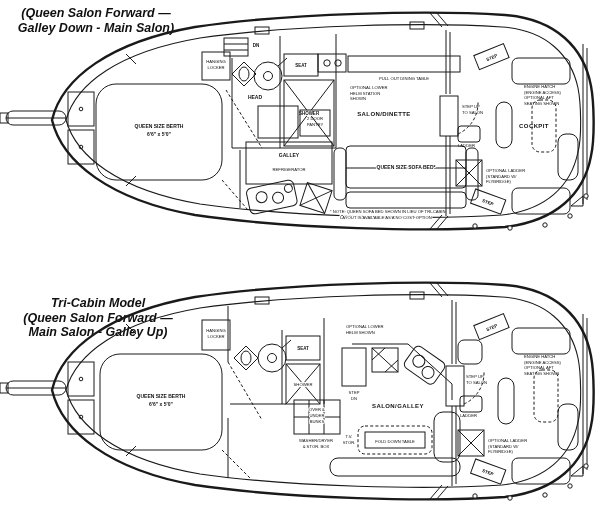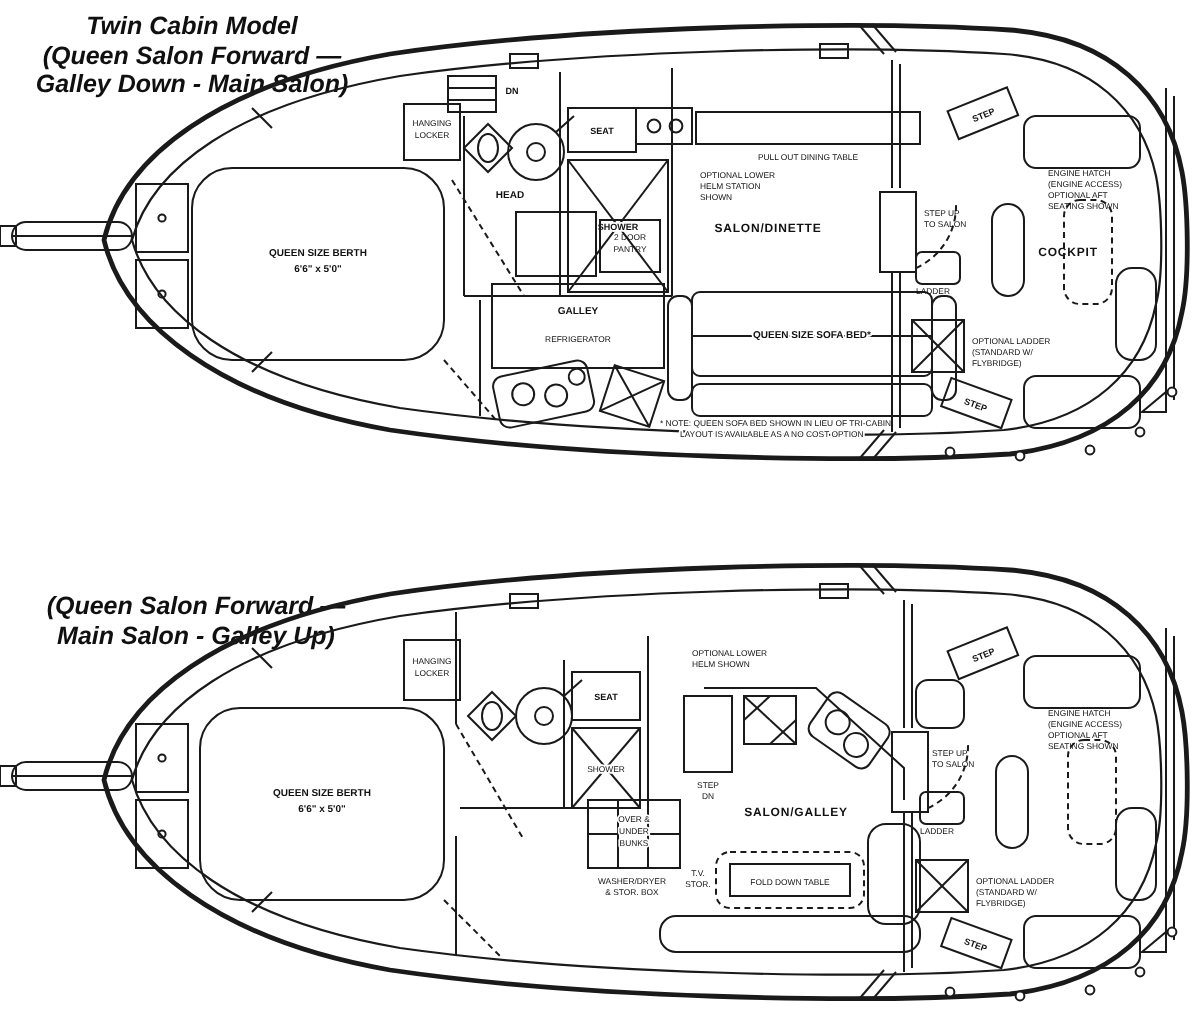--- a/index.html
+++ b/index.html
@@ -25,25 +25,25 @@
   .lab42{font-size:4.2px;}
   .left{text-anchor:start;}
   .halo{paint-order:stroke;stroke:#ffffff;stroke-width:1.8px;stroke-linejoin:round;}
 </style>
 </head>
 <body>
 
 <div id="page">
 
   <div class="title" id="title-1">
-    <div>Twin Cabin Model</div>
     <div>(Queen Salon Forward —</div>
     <div>Galley Down - Main Salon)</div>
   </div>
   <div class="title" id="title-2">
+    <div>Tri-Cabin Model</div>
     <div>(Queen Salon Forward —</div>
     <div>Main Salon - Galley Up)</div>
   </div>
 
   <svg id="boat1" width="600" height="248" viewBox="0 0 600 248">
     <defs>
       <pattern id="stip" width="3.6" height="3.6" patternUnits="userSpaceOnUse">
         <rect width="3.6" height="3.6" fill="#e3e3e3" stroke="none"></rect>
         <circle cx="0.9" cy="0.9" r="0.75" fill="#333" stroke="none"></circle>
         <circle cx="2.7" cy="2.7" r="0.75" fill="#333" stroke="none"></circle>

